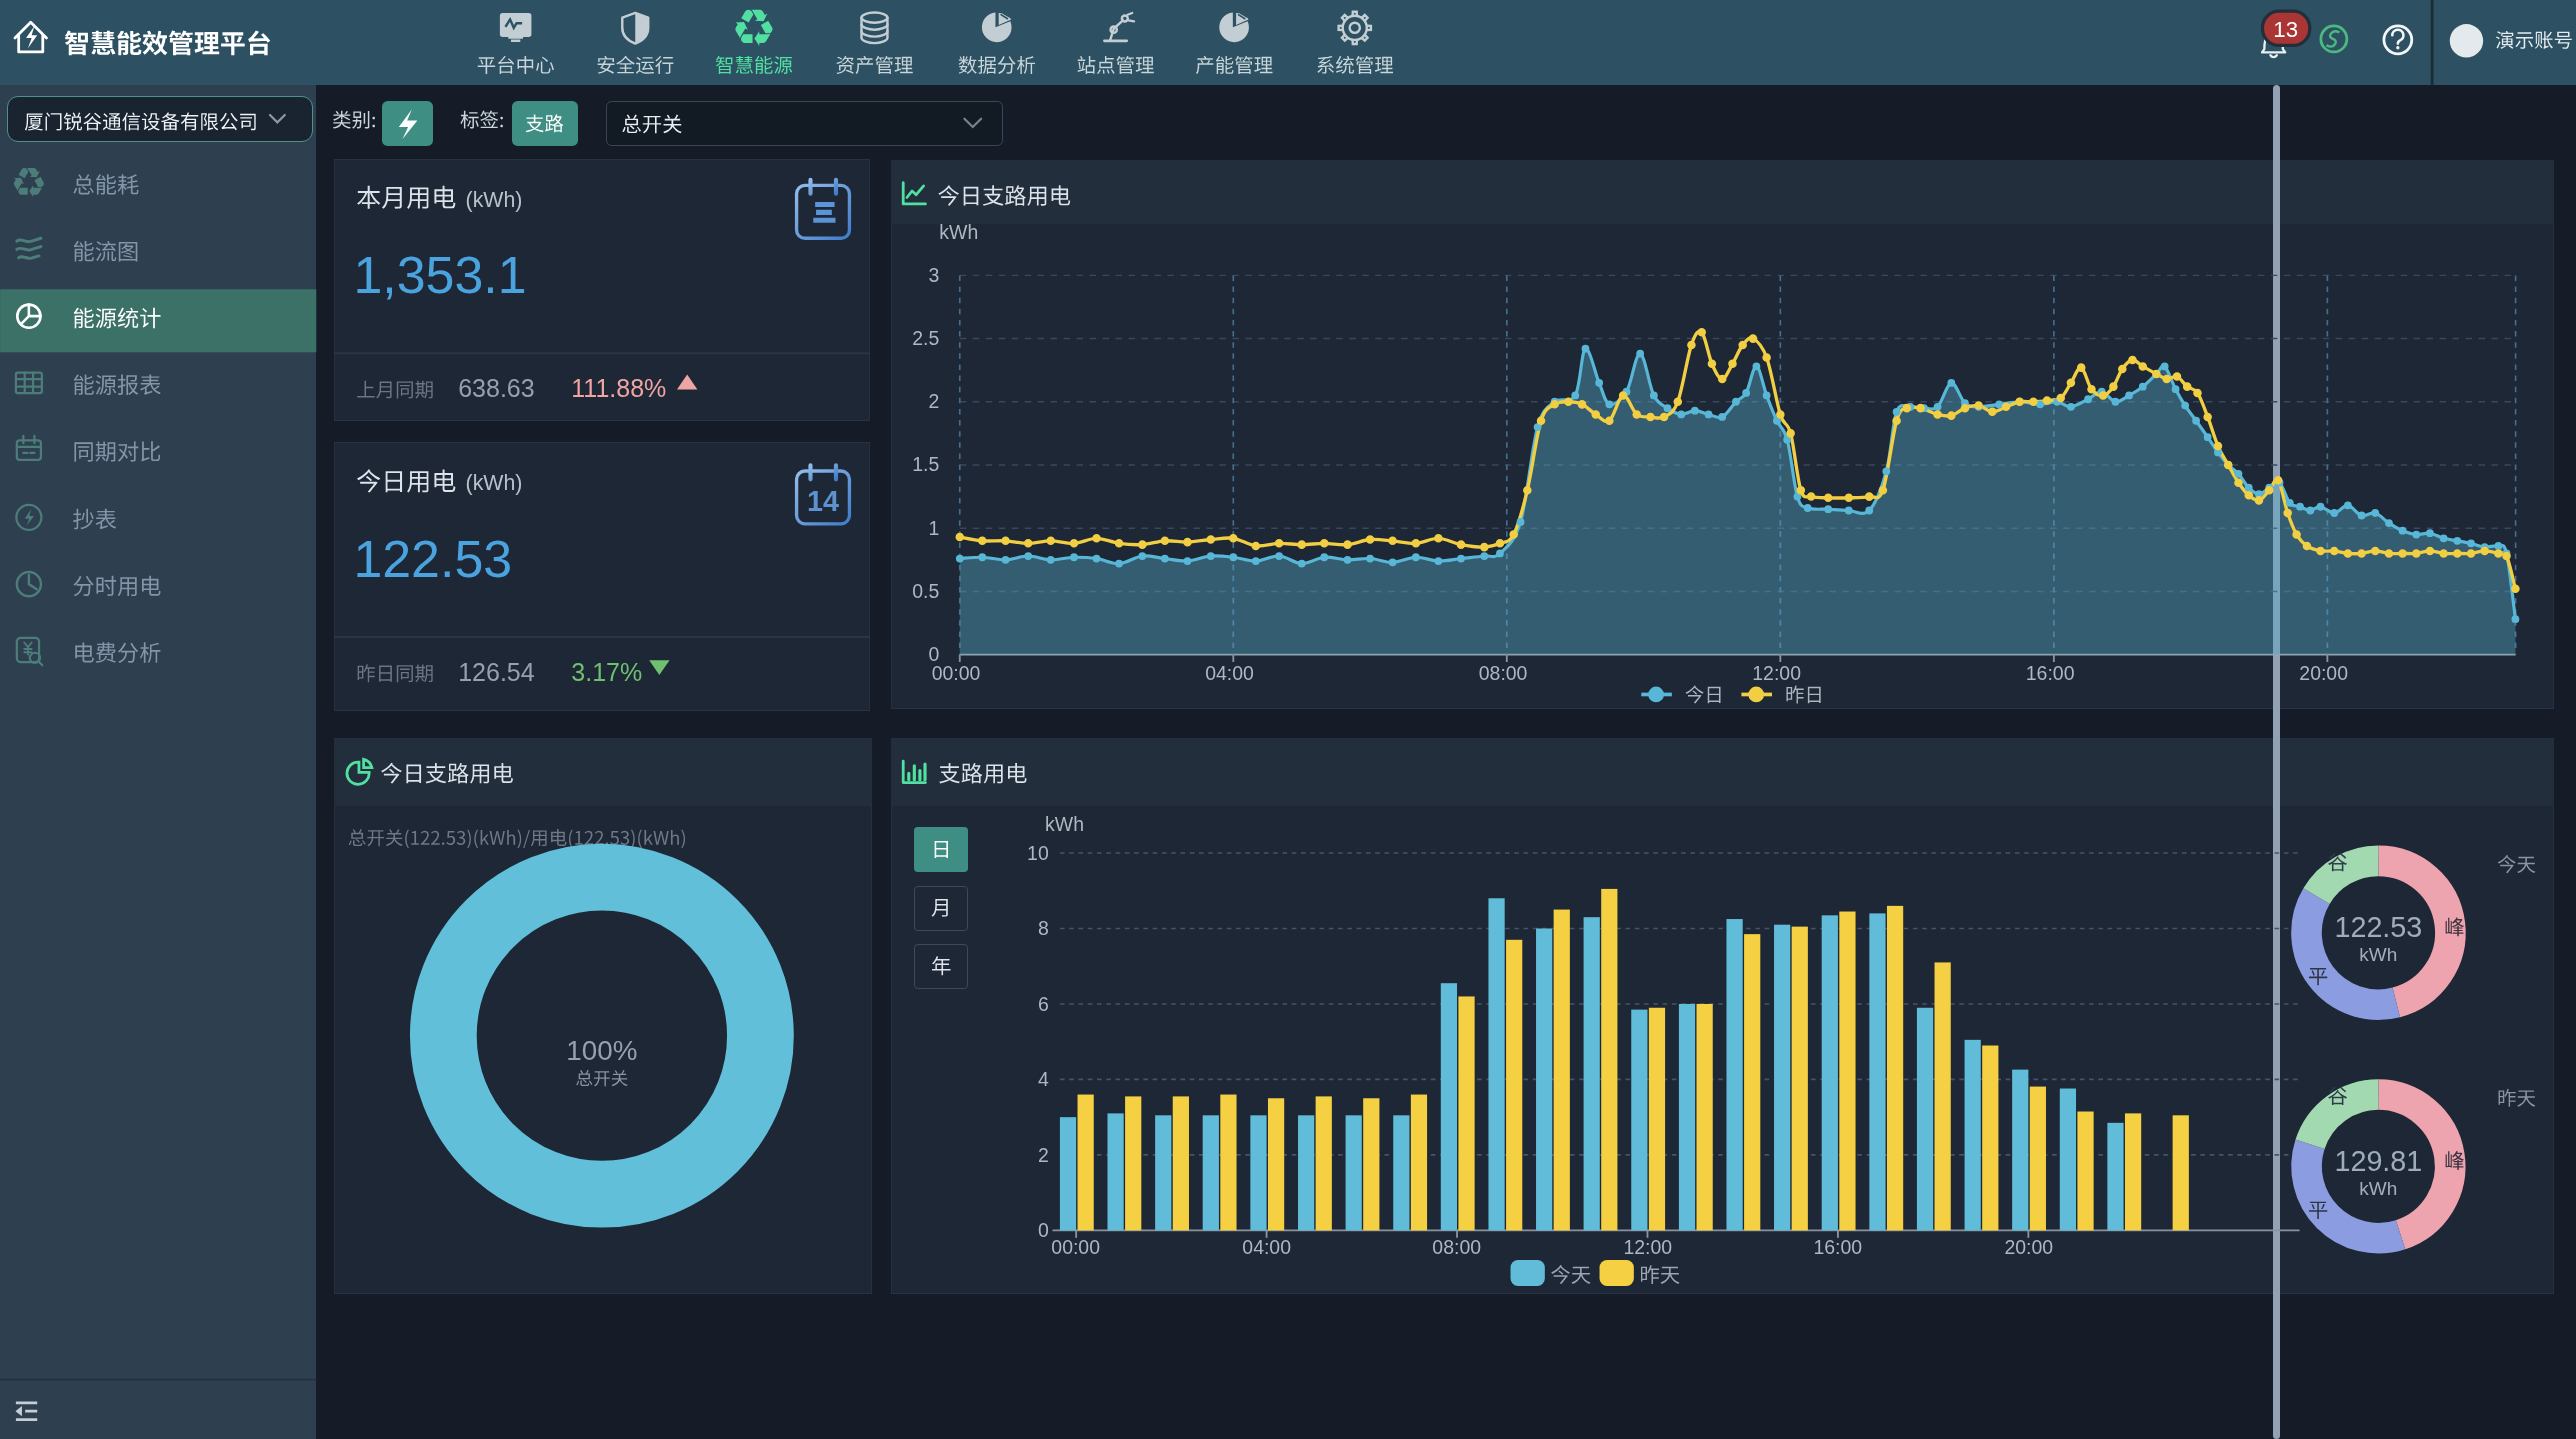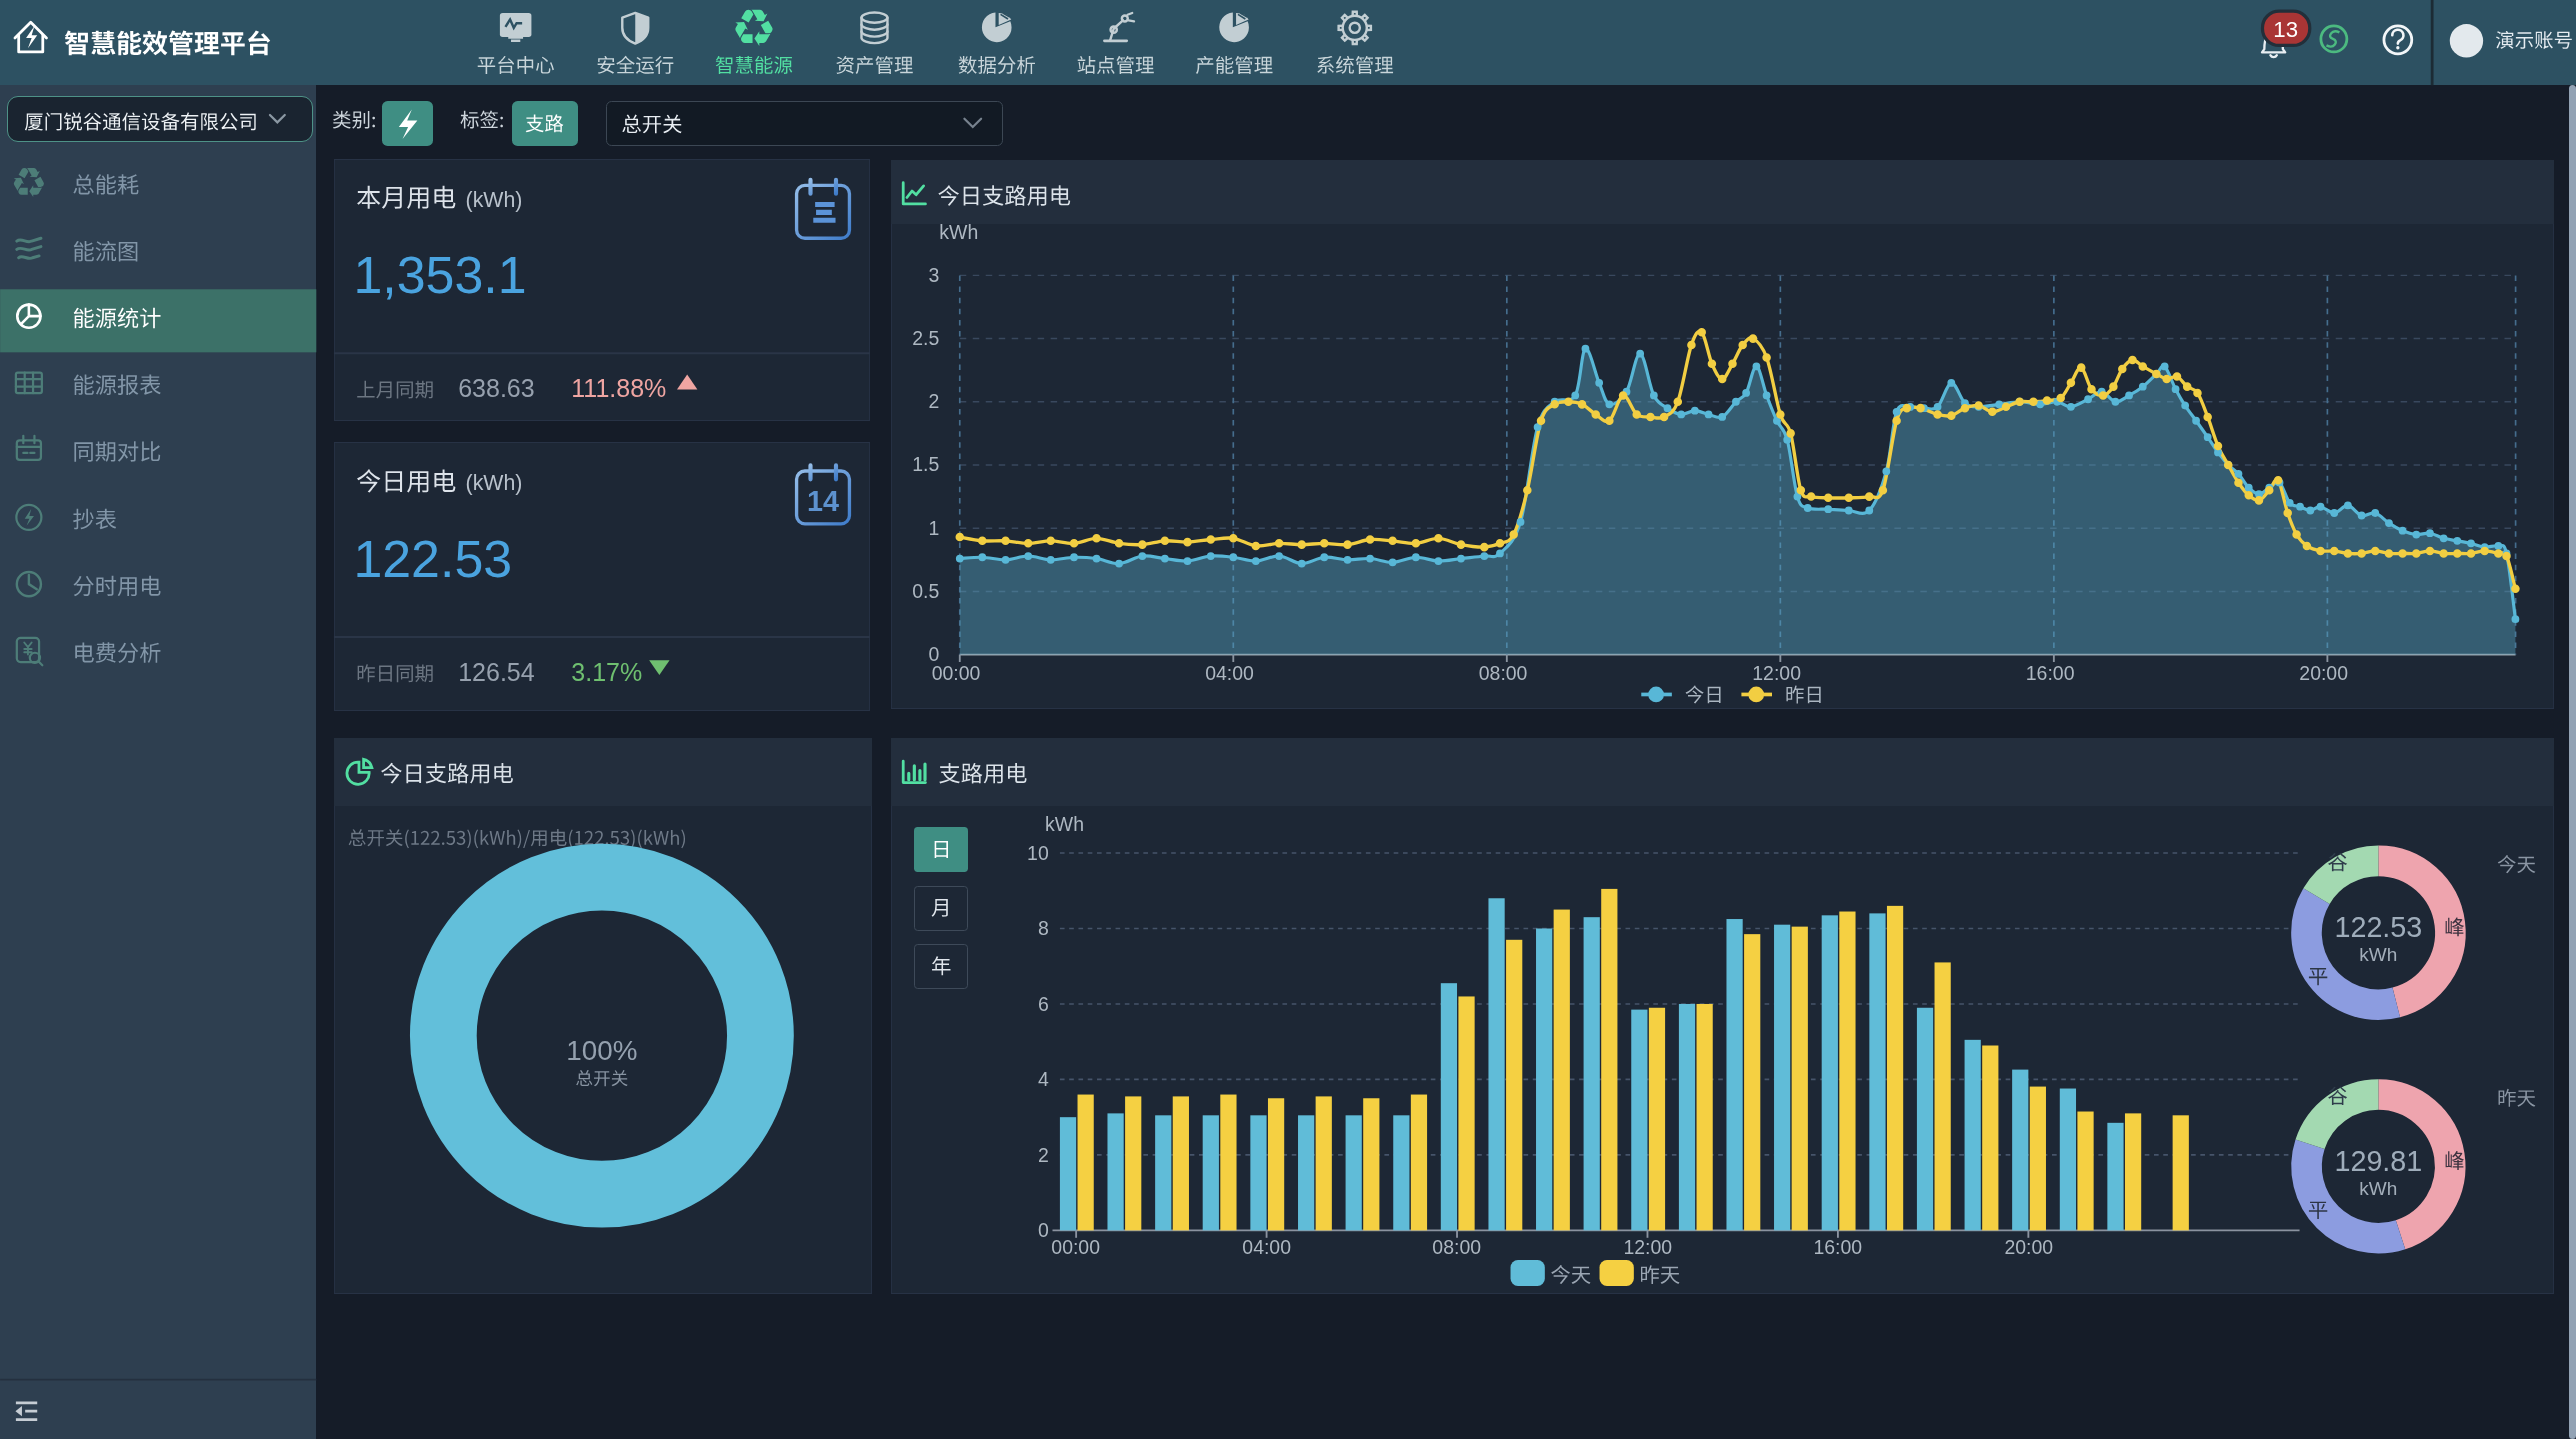--- a/index.html
+++ b/index.html
@@ -1,17 +1,17 @@
 <!DOCTYPE html>
 <html style="font-size:15px"><head><meta charset="utf-8">
 <style>
   * { margin:0; padding:0; box-sizing:border-box; }
   html,body { width:2576px; height:1439px; background:#151c28; overflow:hidden;
                font-family:"Liberation Sans",sans-serif; }
-  #root { position:relative; width:2576px; height:1439px; }
+  #root { position:relative; width:2280px; height:1439px; }
   #ol { position:absolute; left:0; top:0; }
 </style></head>
 <body>
 <div id="root">
 <div style="position:absolute;left:0;top:0;width:2576px;height:85px;background:#2d5162"></div>
     <div style="position:absolute;left:0;top:85px;width:316px;height:1354px;background:#2e3f50"></div>
     <div style="position:absolute;left:7.4px;top:96px;width:306px;height:46px;border:1.9px solid #4e9287;border-radius:11px;background:#1a2430"></div>
     <div style="position:absolute;left:382px;top:101px;width:51px;height:45px;background:#3f8e83;border-radius:5.6px"></div>
     <div style="position:absolute;left:512px;top:101px;width:66px;height:45px;background:#3f8e83;border-radius:5.6px"></div>
     <div style="position:absolute;left:606px;top:101px;width:397px;height:45px;background:#121a24;border:1.9px solid #3c4754;border-radius:5.6px"></div>

